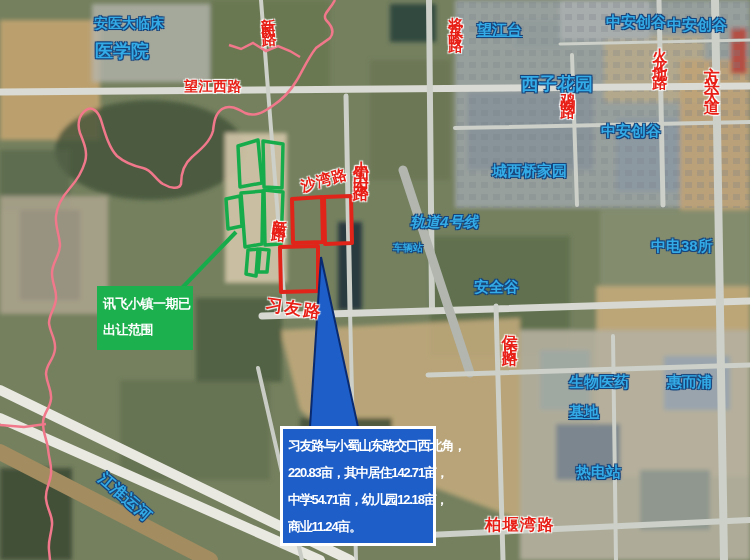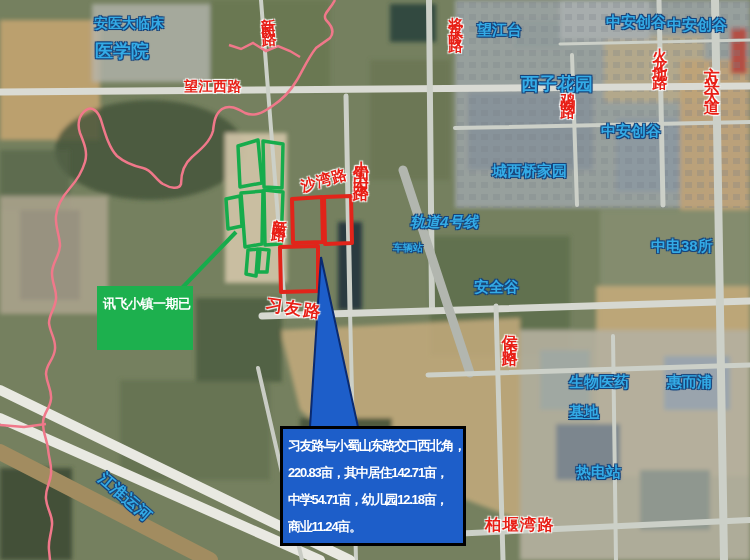--- a/index.html
+++ b/index.html
@@ -13,22 +13,22 @@
        text-shadow:-1px -1px 0 #17457d,1px -1px 0 #17457d,-1px 1px 0 #17457d,
                     1px 1px 0 #17457d,0 0 2px #17457d;}
   .road{color:#e81f16;
        text-shadow:-1px -1px 1px rgba(255,255,255,.85),1px -1px 1px rgba(255,255,255,.85),
                    -1px 1px 1px rgba(255,255,255,.85),1px 1px 1px rgba(255,255,255,.85);}
   .v{writing-mode:vertical-rl;text-orientation:upright;}
   .callout{position:absolute;box-sizing:border-box;color:#fff;font-weight:bold;
            white-space:nowrap;}
   #green-callout{left:97px;top:286px;width:96px;height:64px;background:#1db04e;
            font-size:13px;line-height:26px;padding:5px 6px 0 6px;letter-spacing:-0.5px;}
-  #blue-callout{left:280px;top:426px;width:186px;height:120px;background:#1d5ec9;
-           border:3px solid #000000;font-size:13px;line-height:27px;
+  #blue-callout{left:280px;top:426px;width:156px;height:120px;background:#1d5ec9;
+           border:3px solid #ffffff;font-size:13px;line-height:27px;
            padding:3px 0 0 5px;letter-spacing:-1.2px;}
 </style>
 </head>
 <body>
 
 <div id="stage">
 
 <svg width="750" height="560" viewBox="0 0 750 560">
   <defs>
     <pattern id="blds" width="12" height="12" patternUnits="userSpaceOnUse">
@@ -134,21 +134,21 @@
     <polygon points="324,197 351,196 352,243 325,244"></polygon>
     <polygon points="280,247 318,246 318,291 281,292"></polygon>
   </g>
 
   <polygon points="321,257 310,427 358,427" fill="#1d5ec9" stroke="#0a2a70" stroke-width="2"></polygon>
 </svg>
 
 <div id="labels">
       <span class="lbl place" style="left: 94px; top: 16px; font-size: 14px;">安医大临床</span>
       <span class="lbl place" style="left: 95px; top: 42px; font-size: 18px;">医学院</span>
-      <span class="lbl place" style="left: 477px; top: 22px; font-size: 15px;">望江台</span>
+      <span class="lbl place" style="left: 477px; top: 22px; font-size: 15px; text-decoration: underline;">望江台</span>
       <span class="lbl place" style="left: 521px; top: 51px; font-size: 18px; margin-top: 24px;">西子花园</span>
       <span class="lbl place" style="left: 606px; top: 14px; font-size: 15px;">中安创谷</span>
       <span class="lbl place" style="left: 667px; top: 17px; font-size: 15px;">中安创谷</span>
       <span class="lbl place" style="left: 601px; top: 123px; font-size: 15px;">中安创谷</span>
       <span class="lbl place" style="left: 492px; top: 163px; font-size: 15px;">城西桥家园</span>
       <span class="lbl place" style="left: 410px; top: 214px; font-size: 15px; font-style: italic;">轨道4号线</span>
       <span class="lbl place" style="left: 393px; top: 243px; font-size: 10px;">车辆站</span>
       <span class="lbl place" style="left: 474px; top: 279px; font-size: 15px;">安全谷</span>
       <span class="lbl place" style="left: 651px; top: 238px; font-size: 15px;">中电38所</span>
       <span class="lbl place" style="left: 569px; top: 374px; font-size: 15px;">生物医药</span>
@@ -165,20 +165,21 @@
       <span class="lbl road" style="left: 299px; top: 179px; font-size: 15px; letter-spacing: 1px; transform: rotate(-16deg);">沙湾路</span>
       <span class="lbl road v" style="left: 352px; top: 148px; font-size: 16px; letter-spacing: 6px;">小蜀山东路</span>
       <span class="lbl road v" style="left: 274px; top: 206px; font-size: 15px; letter-spacing: 4px; transform: rotate(6deg);">新民路</span>
       <span class="lbl road" style="left: 267px; top: 296px; font-size: 17px; letter-spacing: 2px; transform: rotate(8deg);">习友路</span>
       <span class="lbl road v" style="left: 501px; top: 321px; font-size: 16px; letter-spacing: 8px;">侯店路</span>
       <span class="lbl road" style="left: 485px; top: 517px; font-size: 16px; letter-spacing: 1.5px;">柏堰湾路</span>
     </div>
 
 <div id="green-callout" class="callout">
   <div>讯飞小镇一期已</div>
+  <div>出让范围</div>
 </div>
 
 <div id="blue-callout" class="callout">
   <div>习友路与小蜀山东路交口西北角，</div>
   <div>220.83亩，其中居住142.71亩，</div>
   <div>中学54.71亩，幼儿园12.18亩，</div>
   <div>商业11.24亩。</div>
 </div>
 
 </div>

